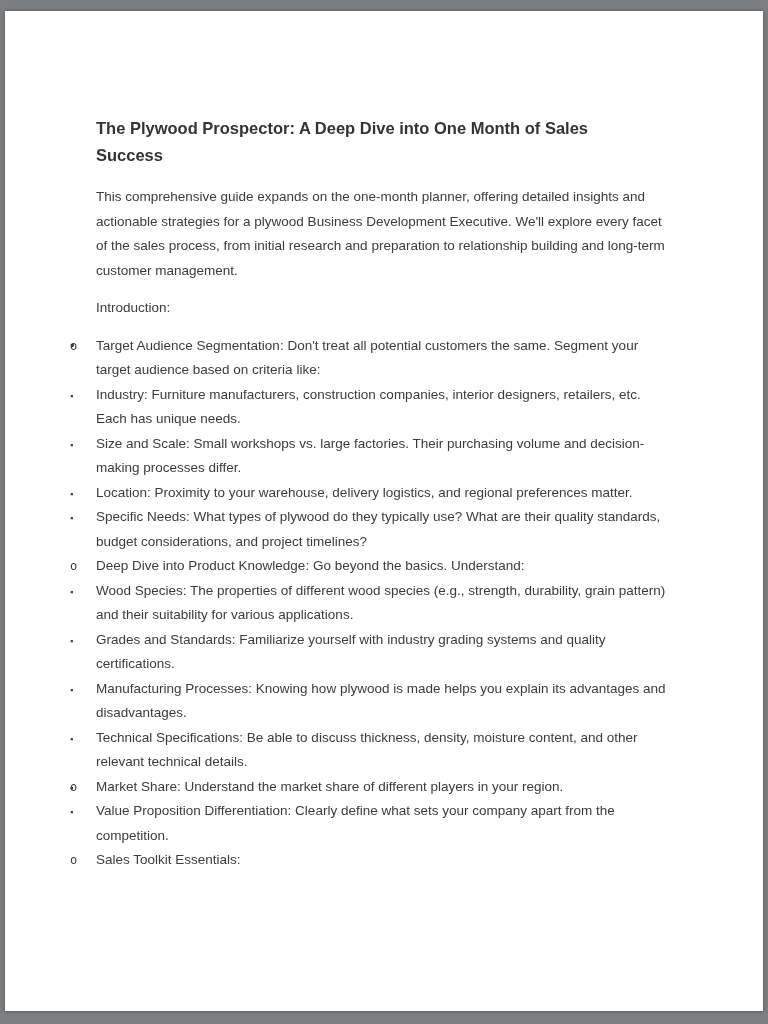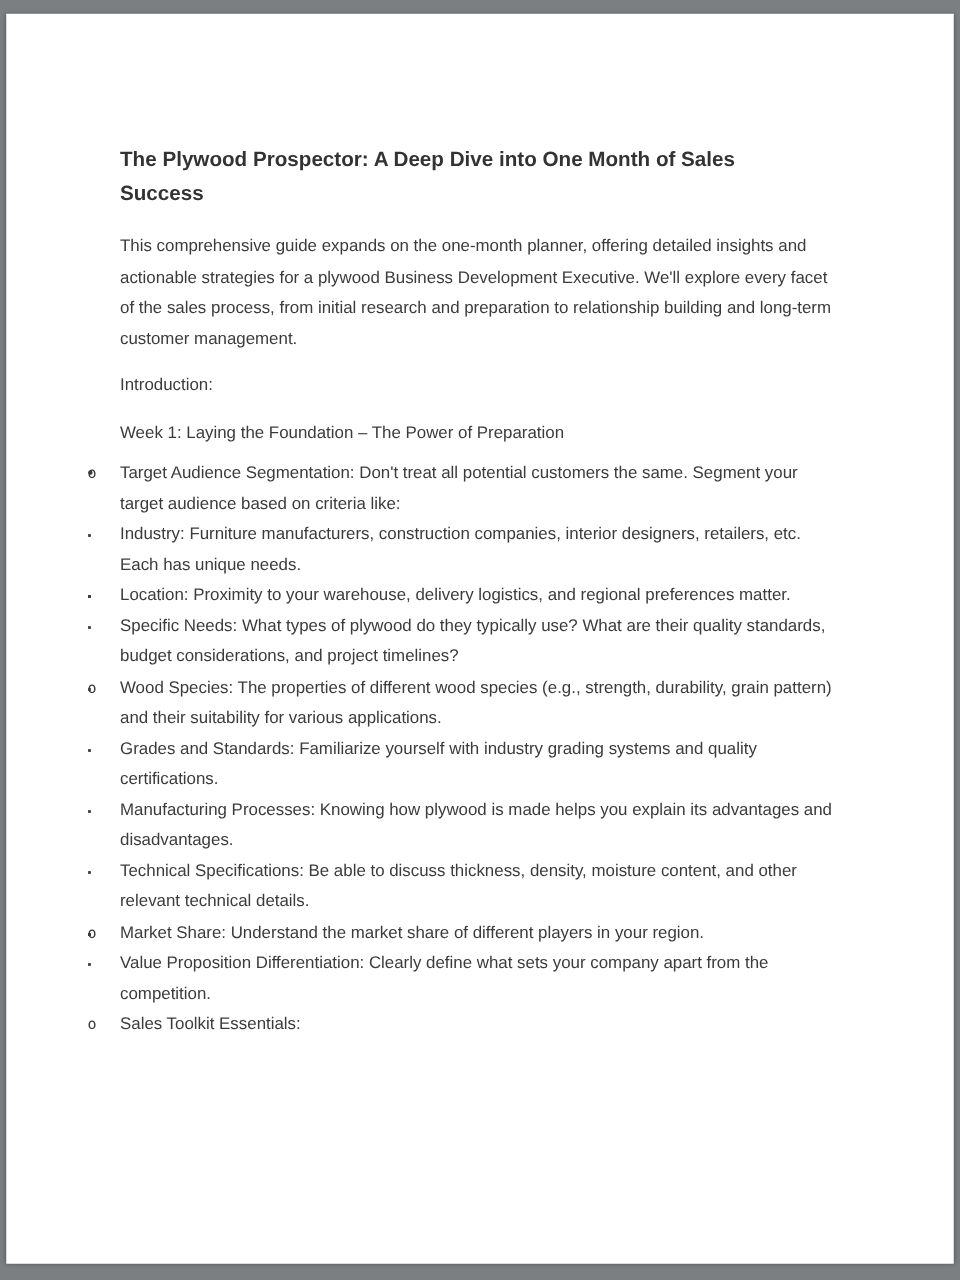--- a/index.html
+++ b/index.html
@@ -48,52 +48,53 @@
   .m3 { font-size: 9px; top: 1px; }
 </style>
 </head>
 <body>
 
 <div class="viewer">
   <div class="page">
     <h1 class="doc-title">The Plywood Prospector: A Deep Dive into One Month of Sales Success</h1>
     <p class="para">This comprehensive guide expands on the one-month planner, offering detailed insights and actionable strategies for a plywood Business Development Executive. We'll explore every facet of the sales process, from initial research and preparation to relationship building and long-term customer management.</p>
     <p class="para">Introduction:</p>
-    <p class="week-heading">Week 1: Laying the Foundation – The Power of Preparation</p>
     <div class="outline-list" id="outline-list">
   <div class="li">
     <span class="marker m1">•</span>
   </div>
 
   <div class="li">
     <span class="marker m2">o</span>
     <span class="li-text">Target Audience Segmentation: Don't treat all potential customers the same. Segment your target audience based on criteria like:</span>
   </div>
 
   <div class="li">
     <span class="marker m3">▪</span>
     <span class="li-text">Industry: Furniture manufacturers, construction companies, interior designers, retailers, etc. Each has unique needs.</span>
   </div>
 
   <div class="li">
     <span class="marker m3">▪</span>
+    <span class="li-text">Size and Scale: Small workshops vs. large factories. Their purchasing volume and decision-making processes differ.</span>
   </div>
 
   <div class="li">
     <span class="marker m3">▪</span>
     <span class="li-text">Location: Proximity to your warehouse, delivery logistics, and regional preferences matter.</span>
   </div>
 
   <div class="li">
     <span class="marker m3">▪</span>
     <span class="li-text">Specific Needs: What types of plywood do they typically use? What are their quality standards, budget considerations, and project timelines?</span>
   </div>
 
   <div class="li">
     <span class="marker m2">o</span>
+    <span class="li-text">Deep Dive into Product Knowledge: Go beyond the basics. Understand:</span>
   </div>
 
   <div class="li">
     <span class="marker m3">▪</span>
     <span class="li-text">Wood Species: The properties of different wood species (e.g., strength, durability, grain pattern) and their suitability for various applications.</span>
   </div>
 
   <div class="li">
     <span class="marker m3">▪</span>
     <span class="li-text">Grades and Standards: Familiarize yourself with industry grading systems and quality certifications.</span>

